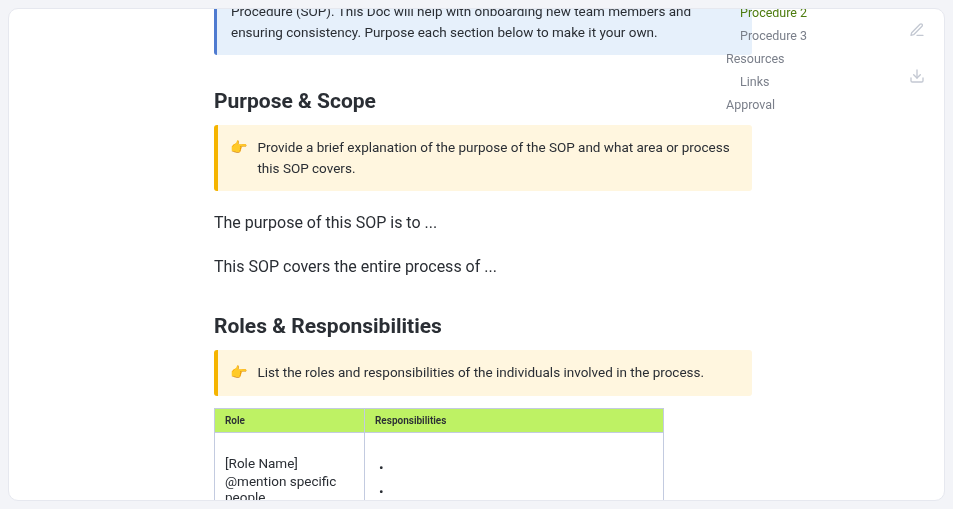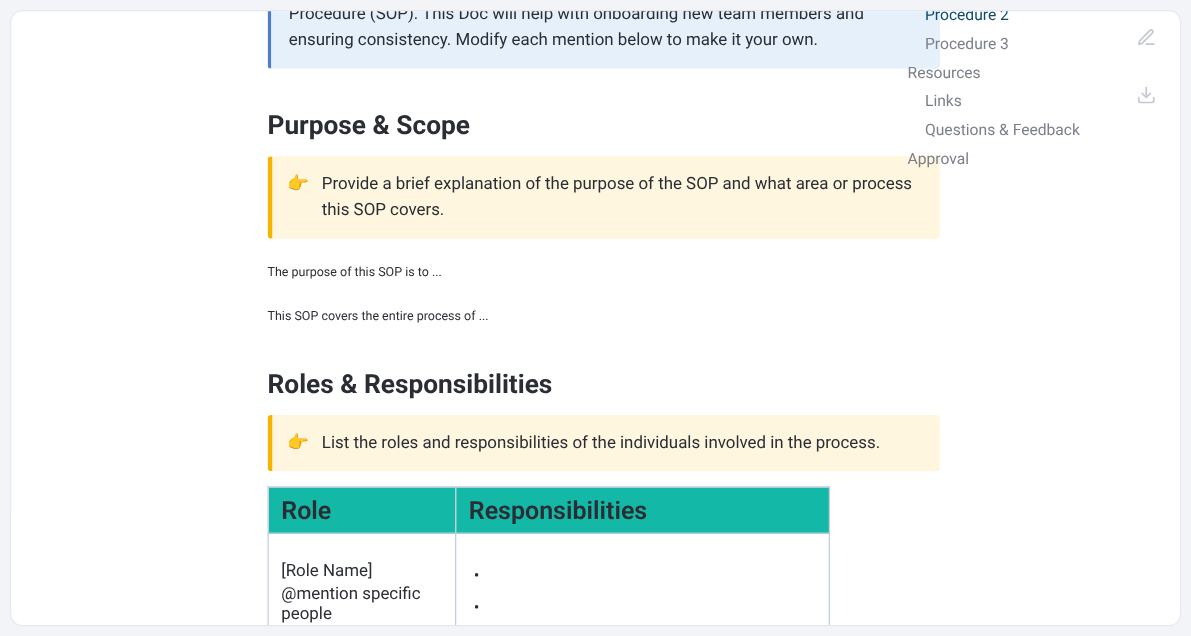--- a/index.html
+++ b/index.html
@@ -54,40 +54,40 @@
       display: flex;
       gap: 10px;
       border-radius: 3px;
       margin-bottom: 12px;
     }
     .callout-tip .emoji {
       flex-shrink: 0;
       font-size: 14px;
     }
     .body-line {
-      font-size: 10px;
+      font-size: 16px;
       line-height: 1.55;
       margin: 20px 0;
     }
     table.roles {
       border-collapse: collapse;
       width: 450px;
       font-size: 13.5px;
       margin-top: 2px;
     }
     table.roles th, table.roles td {
       border: 1px solid #c3cbe0;
       padding: 22px 10px 8px 10px;
       text-align: left;
       vertical-align: top;
     }
     table.roles th {
-      background: #14b8a6;
+      background: #bef264;
       font-weight: 600;
-      font-size: 20px;
+      font-size: 10px;
       padding: 6px 10px;
     }
     table.roles td.role-cell {
       width: 150px;
     }
     .role-name { display:block; }
     .mention { display:block; margin-top:2px;}
     .resp-cell .bullet { display:block; padding-left:4px; line-height:1.8;}
     
     .sidenav {
@@ -96,21 +96,21 @@
       top: 0;
       width: 150px;
       font-size: 12.5px;
       color: #7a7f8a;
     }
     .sidenav .nav-item {
       padding: 4px 0 4px 0;
       cursor: pointer;
     }
     .sidenav .indent { padding-left: 14px; }
-    .sidenav .faded { color:#0c4a6e; }
+    .sidenav .faded { color:#4d7c0f; }
     .action-icons {
       position: absolute;
       right: 18px;
       top: 12px;
       display: flex;
       flex-direction: column;
       gap: 28px;
       color: #c3c8d2;
     }
     .action-icons .icon-btn {
@@ -124,21 +124,21 @@
     }
   </style>
 </head>
 <body>
 
 <div class="frame">
 
   <div class="content">
 
     <div class="callout-blue">
-      <span>Procedure (SOP). This Doc will help with onboarding new team members and ensuring consistency. Modify each mention below to make it your own.</span>
+      <span>Procedure (SOP). This Doc will help with onboarding new team members and ensuring consistency. Purpose each section below to make it your own.</span>
     </div>
 
     <h2 class="section-heading">Purpose &amp; Scope</h2>
 
     <div class="callout-tip">
       <span class="emoji">👉</span>
       <span>Provide a brief explanation of the purpose of the SOP and what area or process this SOP covers.</span>
     </div>
 
     <p class="body-line">The purpose of this SOP is to ...</p>
@@ -184,21 +184,20 @@
       </tbody>
     </table>
   </div>
 
   <div class="sidenav-wrap">
     <div class="sidenav">
       <div class="nav-item indent faded">Procedure 2</div>
       <div class="nav-item indent">Procedure 3</div>
       <div class="nav-item">Resources</div>
       <div class="nav-item indent">Links</div>
-      <div class="nav-item indent">Questions &amp; Feedback</div>
       <div class="nav-item">Approval</div>
     </div>
   </div>
 
   <div class="action-icons">
     <div class="icon-btn">
       <svg width="16" height="16" viewBox="0 0 24 24" fill="none" stroke="currentColor" stroke-width="2" stroke-linecap="round" stroke-linejoin="round">
           <path d="M12 20h9"></path>
           <path d="M16.5 3.5a2.121 2.121 0 0 1 3 3L7 19l-4 1 1-4L16.5 3.5z"></path>
         </svg>

